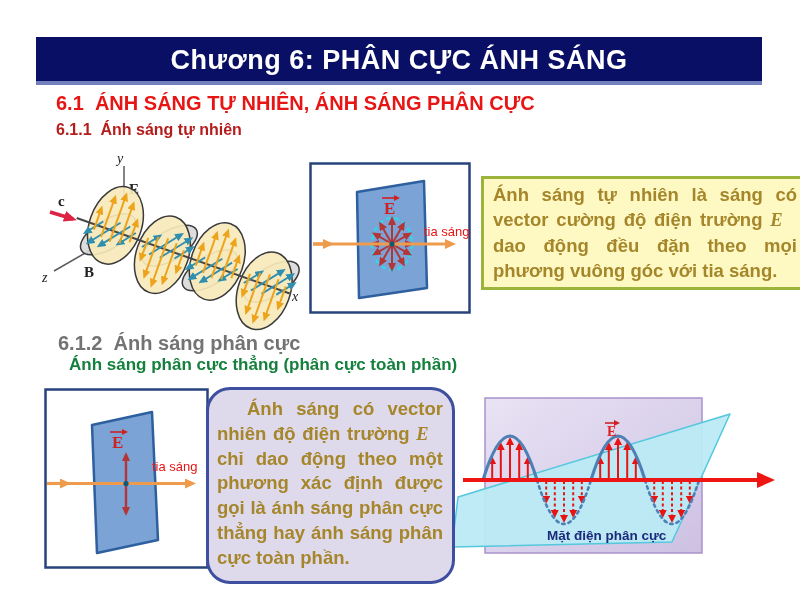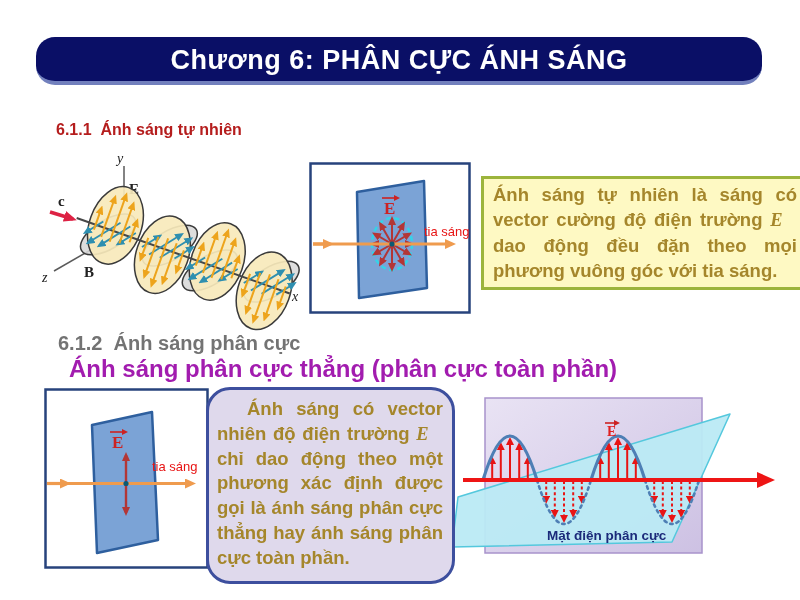--- a/index.html
+++ b/index.html
@@ -3,26 +3,26 @@
 <meta charset="utf-8">
 <style>
   html,body{margin:0;padding:0;background:#fff;}
   .stage{position:relative;width:800px;height:600px;background:#ffffff;overflow:hidden;
          font-family:"Liberation Sans",sans-serif;}
   .stage svg{position:absolute;left:0;top:0;}
 
   
   .titlebar{position:absolute;left:36px;top:37px;width:726px;height:44px;box-sizing:content-box;
     background:#0a0f66;border-bottom:4px solid #7280bd;color:#fff;font-size:27px;font-weight:bold;
-    text-align:center;line-height:46px;letter-spacing:.5px;border-radius:19px;}
+    text-align:center;line-height:46px;letter-spacing:.5px;}
   .h{position:absolute;font-weight:bold;white-space:nowrap;}
   #h61{left:56px;top:92px;font-size:20px;color:#e81515;}
   #h611{left:56px;top:121px;font-size:16px;color:#b51d1d;}
   #h612{left:58px;top:332px;font-size:20px;color:#737373;}
-  #h612sub{left:69px;top:355px;font-size:24px;color:#a21caf;}
+  #h612sub{left:69px;top:355px;font-size:17px;color:#15803d;}
 
   .gbox{position:absolute;left:481px;top:176px;width:327px;min-height:107px;box-sizing:border-box;
     border:3px solid #9cb43c;background:#fef9c3;padding:3px 8px 3px 9px;color:#a5862b;
     font-size:18.5px;font-weight:bold;text-align:justify;line-height:1.36;}
   .pbox{position:absolute;left:206px;top:387px;width:249px;min-height:197px;box-sizing:border-box;
     border:3.5px solid #3d4f9e;border-radius:24px;background:#dfd9ec;padding:7px 9px 5px 8px;
     color:#a5862b;font-size:18.5px;font-weight:bold;text-align:justify;text-indent:30px;line-height:1.34;}
   .vec{font-family:"Liberation Serif",serif;font-style:italic;}
 
   .raylbl{position:absolute;color:#e81414;font-size:13px;font-weight:normal;white-space:nowrap;}
@@ -237,20 +237,21 @@
       <line x1="463" y1="480" x2="760" y2="480" class="redaxis" marker-end="url(#mRB)"></line>
       <text x="607" y="436" class="evec2">E</text>
       <line x1="605" y1="423" x2="618" y2="423" class="evline" marker-end="url(#mRT)"></line>
     </g>
   </svg>
 
   <div class="titlebar">
     <span>Chương 6: PHÂN CỰC ÁNH SÁNG</span>
   </div>
 
+  <div class="h" id="h61">6.1&nbsp; ÁNH SÁNG TỰ NHIÊN, ÁNH SÁNG PHÂN CỰC</div>
   <div class="h" id="h611">6.1.1&nbsp; Ánh sáng tự nhiên</div>
   <div class="h" id="h612">6.1.2&nbsp; Ánh sáng phân cực</div>
   <div class="h" id="h612sub">Ánh sáng phân cực thẳng (phân cực toàn phần)</div>
 
   <div class="gbox">
     <span>Ánh sáng tự nhiên là sáng có vector cường độ điện trường </span><span class="vec">E⃗</span><span> dao động đều đặn theo mọi phương vuông góc với tia sáng.</span>
   </div>
 
   <div class="pbox">
     <span>Ánh sáng có vector nhiên độ điện trường </span><span class="vec">E⃗</span><span> chỉ dao động theo một phương xác định được gọi là ánh sáng phân cực thẳng hay ánh sáng phân cực toàn phần.</span>

